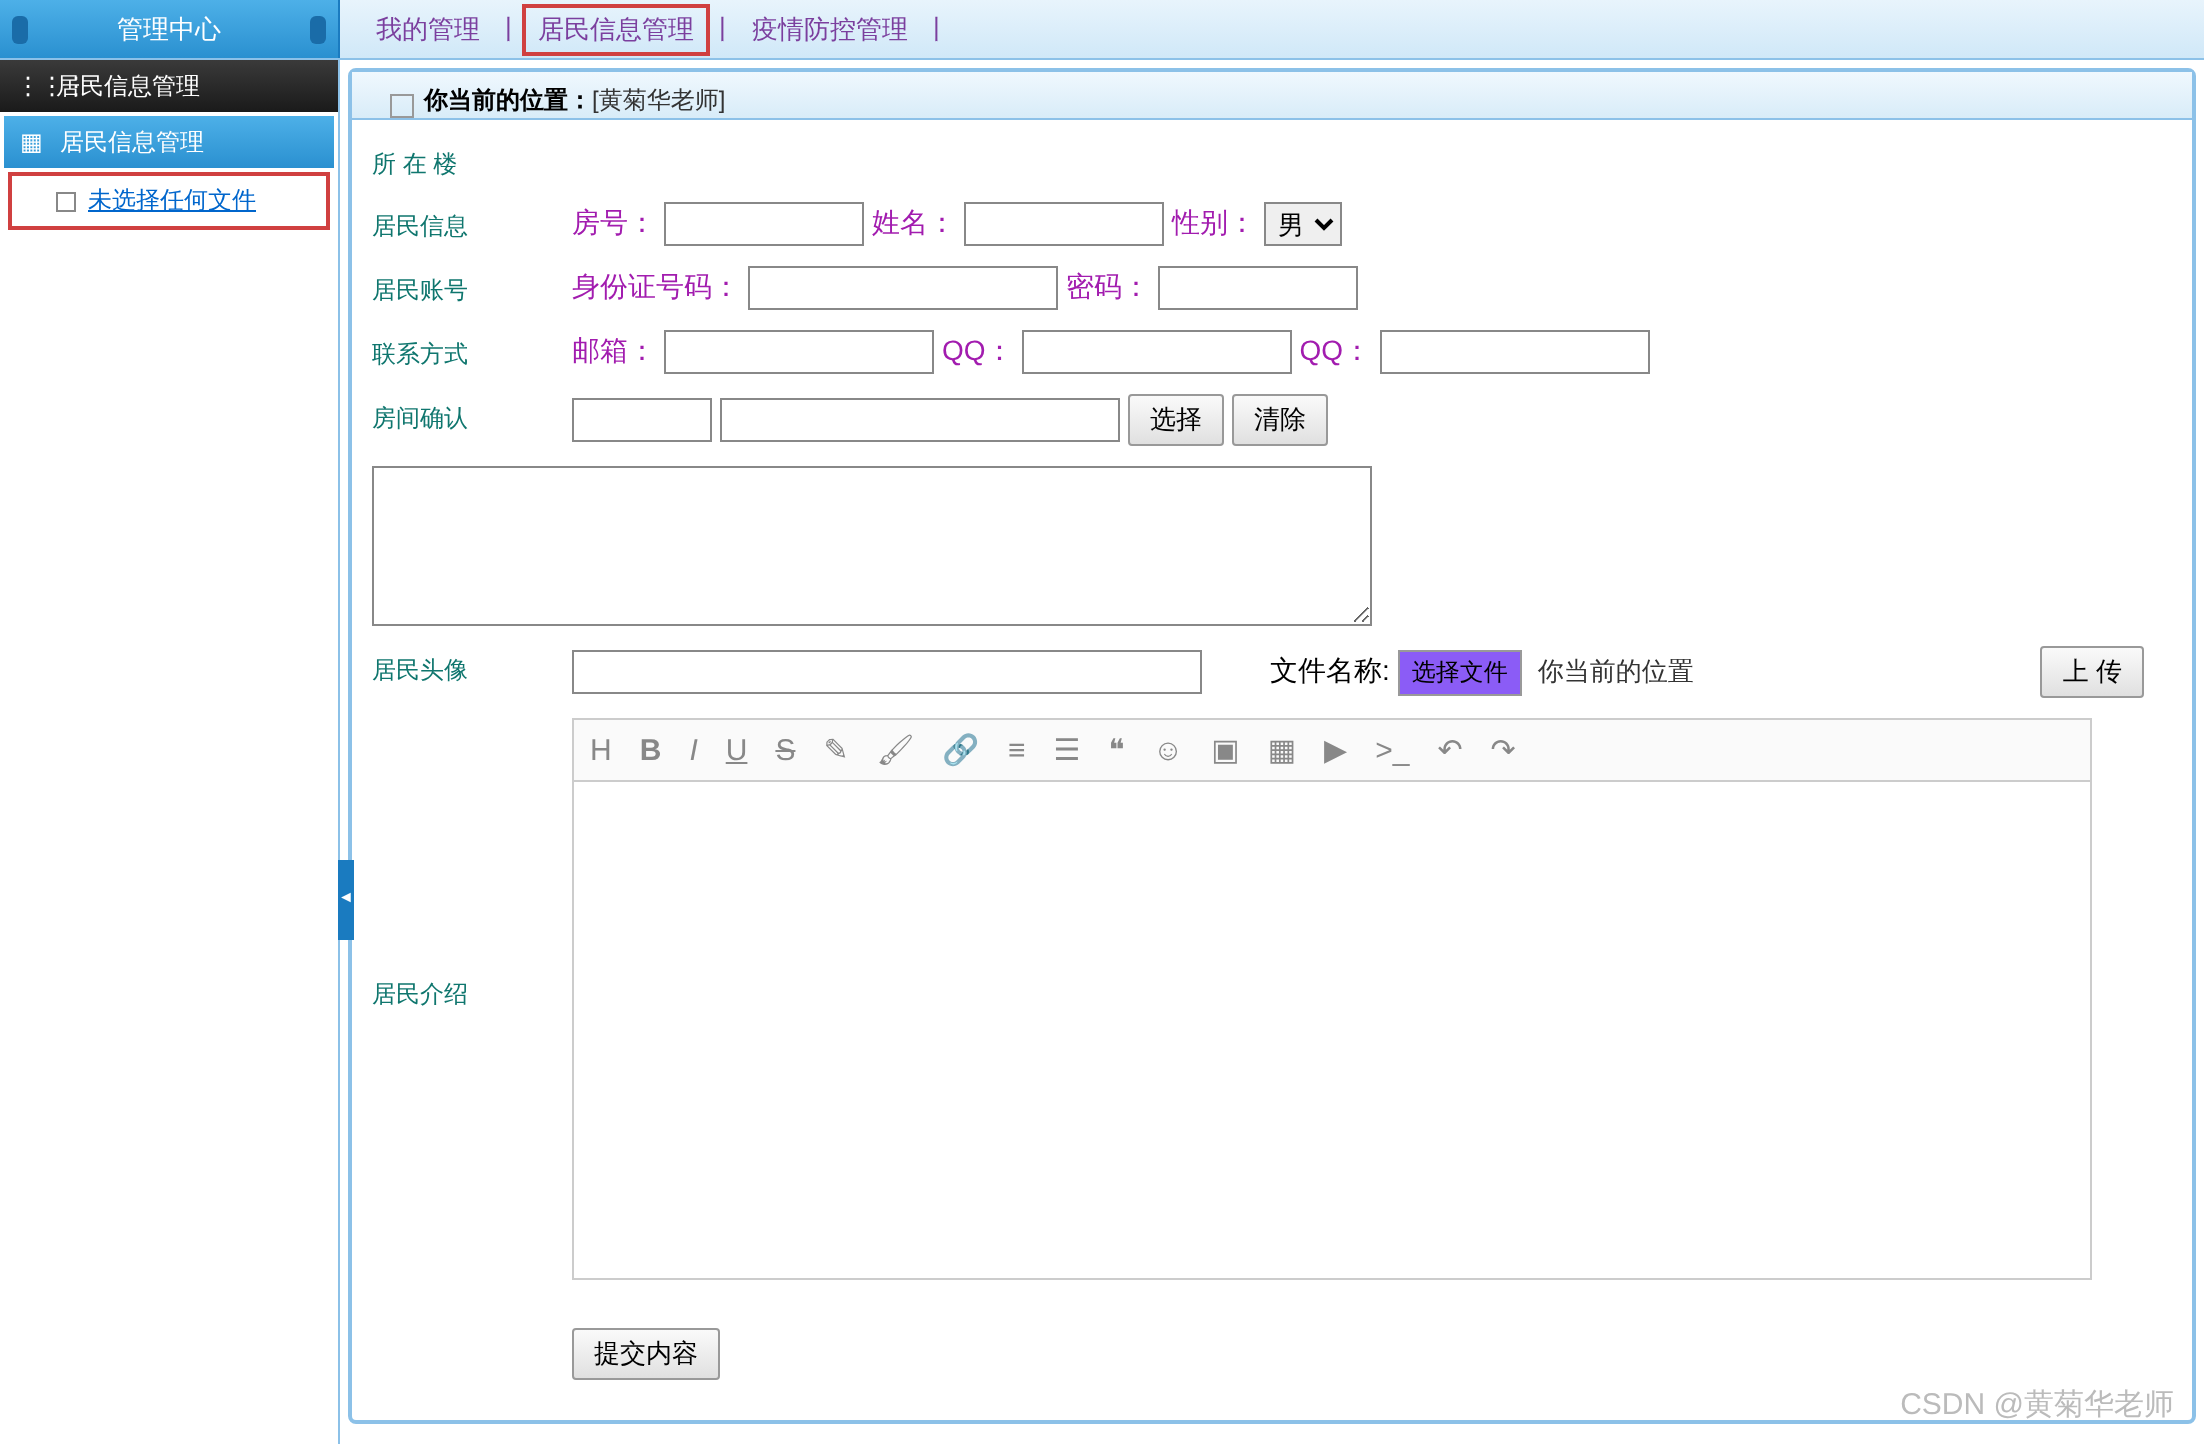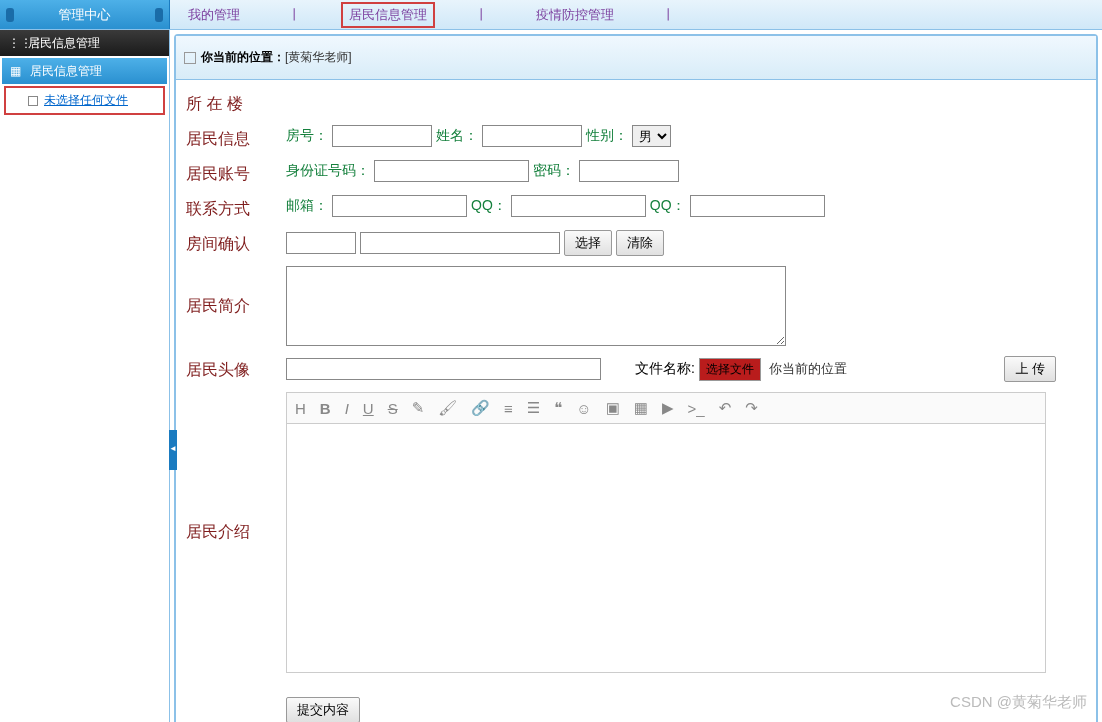--- a/index.html
+++ b/index.html
@@ -3,21 +3,21 @@
   <meta charset="utf-8">
   <style>
     * { box-sizing: border-box; margin: 0; padding: 0; }
     body { font-family: "Microsoft YaHei", Arial, sans-serif; font-size: 13px; background: #fff; width: 1102px; height: 722px; overflow: hidden; position: relative; }
     
     .topbar { height: 30px; background: linear-gradient(#e8f4fc, #d0e8f8); border-bottom: 1px solid #8cc1e8; display: flex; align-items: center; }
     .topbar-left { width: 170px; height: 100%; background: linear-gradient(#4db0e8, #2a90d0); color: #fff; display: flex; align-items: center; justify-content: center; font-size: 13px; border-right: 1px solid #1a7bc0; position: relative; }
     .topbar-left::before, .topbar-left::after { content: ""; width: 8px; height: 14px; background: #1a6ca8; border-radius: 3px; position: absolute; top: 8px; }
     .topbar-left::before { left: 6px; }
     .topbar-left::after { right: 6px; }
-    .topbar-nav { display: flex; align-items: center; padding-left: 10px; gap: 40px; }
+    .topbar-nav { display: flex; align-items: center; padding-left: 10px; }
     .topbar-nav-item { color: #7b3f9e; padding: 0 8px; cursor: pointer; }
     .topbar-nav-sep { color: #7b3f9e; }
     .topbar-nav-item.highlighted { border: 2px solid #d04040; padding: 2px 6px; }
     
     .container { display: flex; height: calc(100% - 30px); }
     
     .sidebar { width: 170px; background: #fff; border-right: 1px solid #8cc1e8; position: relative; }
     .sidebar-header { height: 26px; background: linear-gradient(#3a3a3a, #1a1a1a); color: #fff; display: flex; align-items: center; padding-left: 8px; font-size: 12px; }
     .sidebar-header-icon { display: inline-block; width: 14px; margin-right: 6px; color: #fff; }
     .sidebar-section { height: 26px; background: linear-gradient(#4db0e8, #2a90d0); color: #fff; display: flex; align-items: center; padding-left: 8px; font-size: 12px; margin: 2px; }
@@ -25,49 +25,49 @@
     .sidebar-item { padding: 4px 0 4px 22px; margin: 2px 4px; font-size: 12px; cursor: pointer; display: flex; align-items: center; }
     .sidebar-item.highlighted { border: 2px solid #d04040; }
     .sidebar-item a { color: #0066cc; text-decoration: underline; }
     .sidebar-item-icon { display: inline-block; width: 10px; height: 10px; border: 1px solid #888; margin-right: 6px; background: #fff; }
     
     .collapse-handle { position: absolute; right: -8px; top: 400px; width: 8px; height: 40px; background: #1a7bc0; cursor: pointer; }
     .collapse-handle::before { content: "◄"; color: #fff; font-size: 8px; position: absolute; top: 14px; left: 0; }
     
     .main { flex: 1; background: #fff; padding: 4px; overflow: auto; }
     .main-inner { border: 2px solid #8cc1e8; border-radius: 4px; padding: 0; }
-    .breadcrumb { height: 44px; background: linear-gradient(#f0f8fe, #d8ecf8); border-bottom: 1px solid #8cc1e8; display: flex; align-items: center; padding-left: 8px; font-size: 12px; }
+    .breadcrumb { height: 24px; background: linear-gradient(#f0f8fe, #d8ecf8); border-bottom: 1px solid #8cc1e8; display: flex; align-items: flex-end; padding-left: 19px; font-size: 12px; }
     .breadcrumb-icon { display: inline-block; width: 12px; height: 12px; border: 1px solid #999; margin-right: 5px; }
     .breadcrumb b { font-weight: bold; }
     .breadcrumb-path { color: #333; }
     
     .form-area { padding: 10px; }
     .form-row { display: flex; align-items: flex-start; margin-bottom: 10px; }
-    .form-label { width: 100px; padding-top: 4px; font-size: 16px; color: #7f1d1d; }
+    .form-label { width: 100px; padding-top: 4px; font-size: 12px; color: #0f766e; }
     .form-content { flex: 1; display: flex; align-items: center; flex-wrap: wrap; gap: 4px; }
-    .form-content label { font-size: 14px; color: #15803d; }
+    .form-content label { font-size: 14px; color: #a21caf; }
     
     select { border: 1px solid #888; padding: 2px; font-size: 13px; height: 22px; }
     input[type="text"] { border: 1px solid #888; padding: 2px 4px; font-size: 13px; height: 22px; }
     .inp-100 { width: 100px; }
     .inp-155 { width: 155px; }
     .inp-70 { width: 70px; }
     .inp-135 { width: 135px; }
     .inp-200 { width: 200px; }
     .inp-315 { width: 315px; }
     
     textarea.brief { width: 500px; height: 80px; border: 1px solid #888; resize: both; font-size: 13px; padding: 4px; }
     
     .btn { border: 1px solid #999; background: linear-gradient(#fafafa, #e0e0e0); padding: 3px 10px; font-size: 13px; cursor: pointer; border-radius: 2px; }
-    .file-btn { border: 1px solid #999; background: #b91c1c; padding: 2px 6px; font-size: 12px; cursor: pointer; }
+    .file-btn { border: 1px solid #999; background: #8b5cf6; padding: 2px 6px; font-size: 12px; cursor: pointer; }
     
     .avatar-row { display: flex; align-items: center; width: 100%; }
     .avatar-filename-label { margin-left: 30px; font-size: 14px; }
     .avatar-nofile { font-size: 13px; color: #333; margin-left: 4px; }
-    .avatar-upload-btn { margin-left: auto; margin-right: 30px; }
+    .avatar-upload-btn { margin-left: auto; margin-right: 14px; }
     
     .editor-wrap { width: 760px; }
     .editor-toolbar { border: 1px solid #ccc; border-bottom: none; padding: 6px 8px; display: flex; align-items: center; gap: 14px; color: #888; background: #fafafa; }
     .editor-toolbar .tb-icon { cursor: pointer; font-size: 15px; color: #888; font-family: Arial; }
     .editor-body { border: 1px solid #ccc; height: 250px; background: #fff; overflow-y: scroll; }
     
     .submit-row { margin-top: 24px; }
     
     .watermark { position: absolute; right: 15px; bottom: 10px; color: #bbb; font-size: 15px; pointer-events: none; }
   </style>
@@ -159,21 +159,20 @@
           <div class="form-label">房间确认</div>
           <div class="form-content">
             <input type="text" class="inp-70" style="">
             <input type="text" class="inp-200" style="">
             <button class="btn">选择</button>
             <button class="btn">清除</button>
           </div>
         </div>
 
         <div class="form-row">
-          <div class="form-label" style="padding-top:30px">居民简介</div>
           <div class="form-content">
             <textarea class="brief" style=""></textarea>
           </div>
         </div>
 
         <div class="form-row">
           <div class="form-label">居民头像</div>
           <div class="form-content avatar-row">
             <input type="text" class="inp-315" style="">
             <span class="avatar-filename-label">文件名称:</span>

